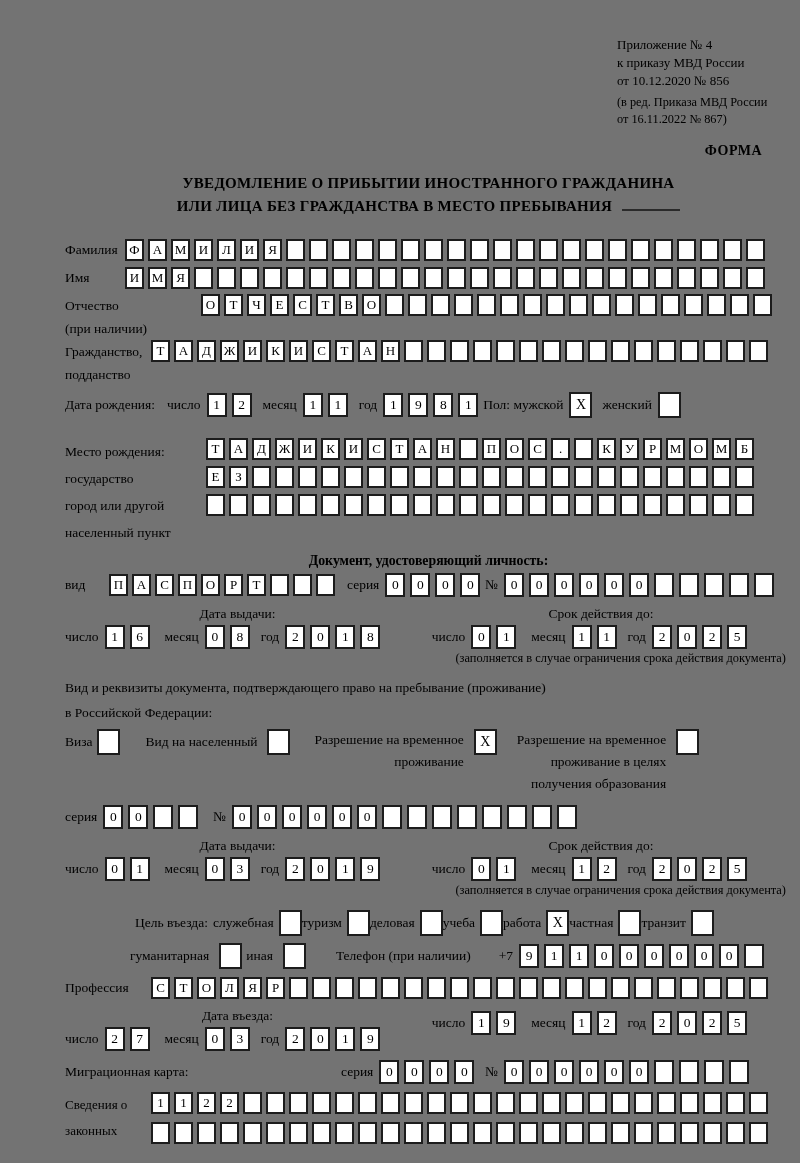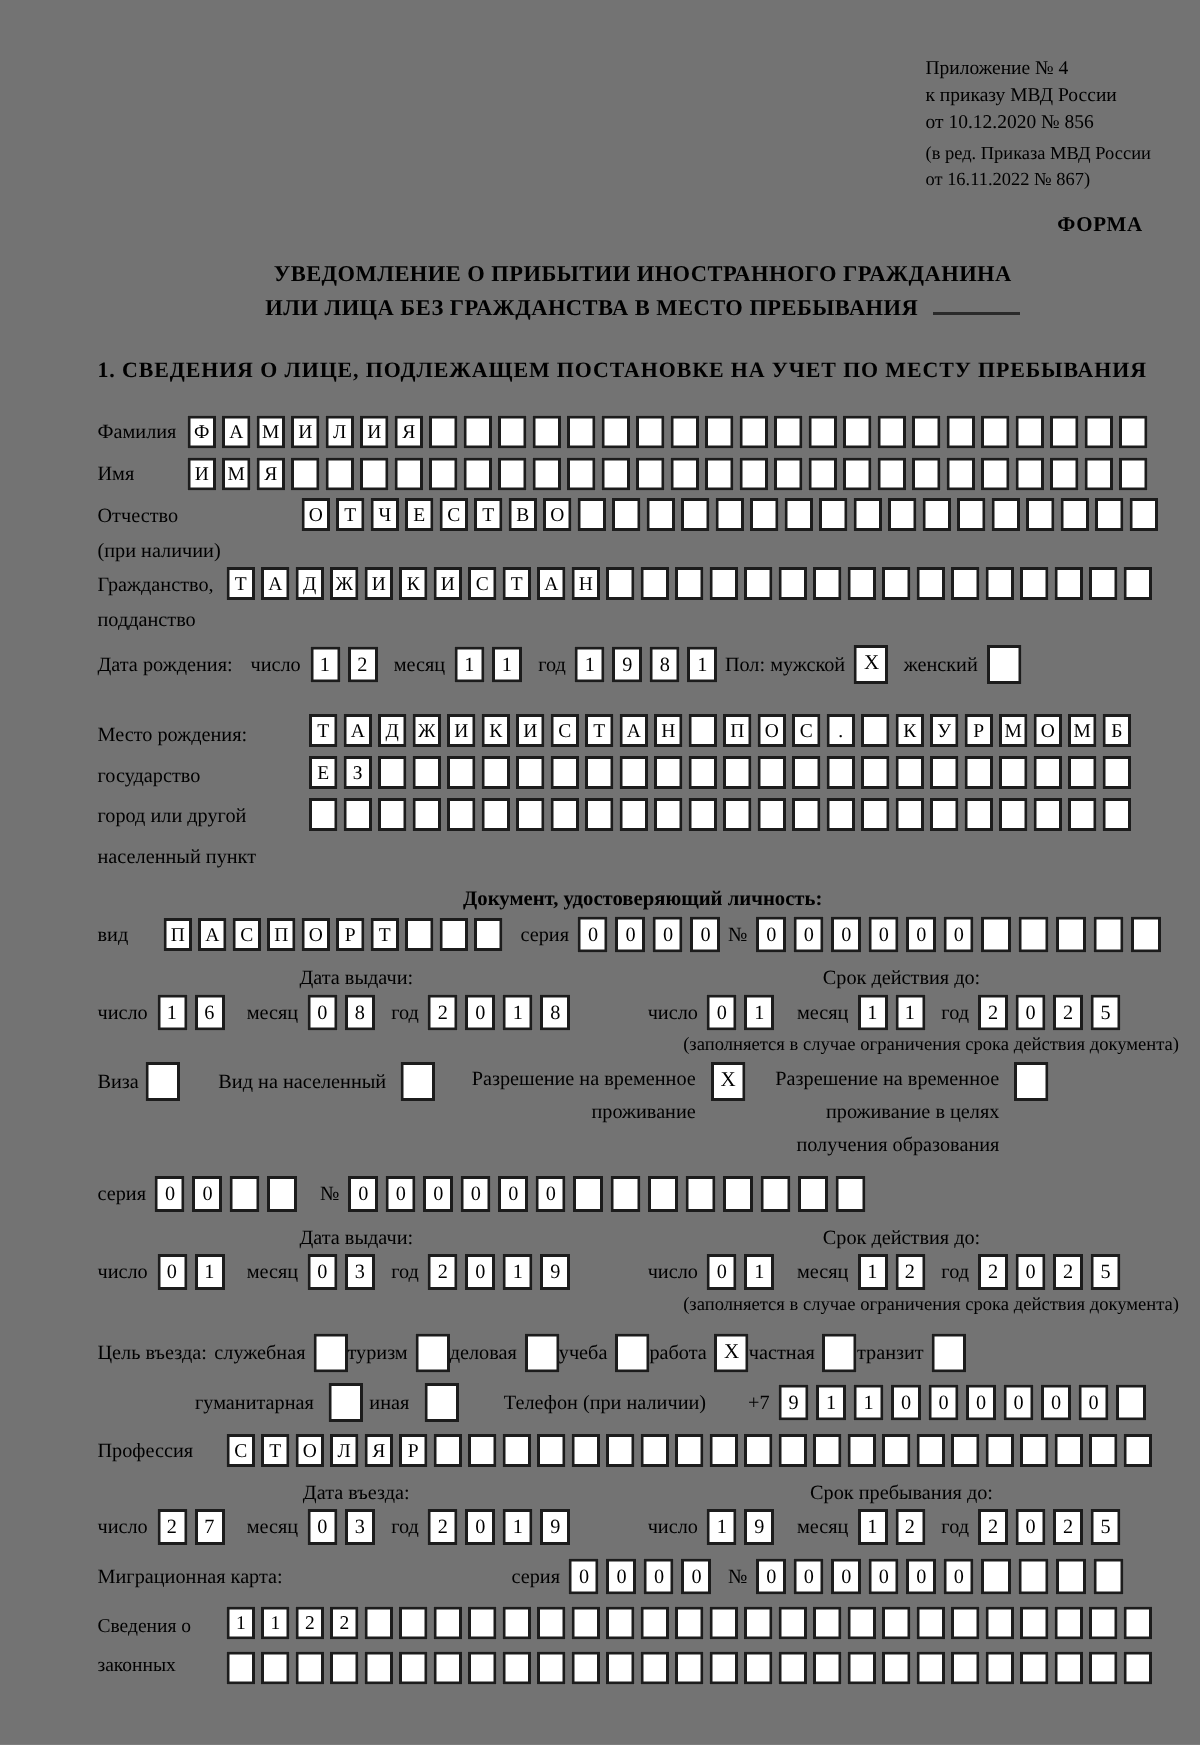--- a/index.html
+++ b/index.html
@@ -53,21 +53,21 @@
   .validity-note{font-size:12.4px;text-align:right;padding-right:6px;margin-top:2px;}
 
   .intro{font-size:13.5px;line-height:25px;margin-top:9px;}
 
   .opts-row{display:flex;align-items:flex-start;margin-top:4px;}
   .opt{display:flex;align-items:flex-start;}
   .opt .lbl{line-height:26px;}
   .opt .multi{display:flex;flex-direction:column;align-items:flex-end;line-height:22px;text-align:center;}
   .opt .multi span{display:block;font-size:13.5px;}
 
-  .purpose-row{display:flex;align-items:center;justify-content:flex-start;margin-top:12px;padding-right:8px;}
+  .purpose-row{display:flex;align-items:center;justify-content:center;margin-top:12px;padding-right:8px;}
   .purpose-item{display:flex;align-items:center;}
   .purpose-item .lbl{margin-right:5px;}
 </style>
 </head>
 <body>
 
 <div class="page">
 <div class="content">
 
   <div class="annex">
@@ -82,21 +82,20 @@
 
   <div class="forma">ФОРМА</div>
 
   <div class="title">
     <div>УВЕДОМЛЕНИЕ О ПРИБЫТИИ ИНОСТРАННОГО ГРАЖДАНИНА</div>
     <div>
       <span>ИЛИ ЛИЦА БЕЗ ГРАЖДАНСТВА В МЕСТО ПРЕБЫВАНИЯ</span><span class="blank-line"></span>
     </div>
   </div>
 
-  <div class="sec-heading">1. СВЕДЕНИЯ О ЛИЦЕ, ПОДЛЕЖАЩЕМ ПОСТАНОВКЕ НА УЧЕТ ПО МЕСТУ ПРЕБЫВАНИЯ</div>
 
   <div class="frow" style="margin-top:20px;">
     <span class="lblcol" style="width:60px;">Фамилия</span>
     <span class="cells">
           <span class="cell">Ф</span>
           <span class="cell">А</span>
           <span class="cell">М</span>
           <span class="cell">И</span>
           <span class="cell">Л</span>
           <span class="cell">И</span>
@@ -423,20 +422,24 @@
               <span class="cell">2</span>
               <span class="cell">0</span>
               <span class="cell">2</span>
               <span class="cell">5</span>
             </span>
       </div>
     </div>
   </div>
   <div class="validity-note">(заполняется в случае ограничения срока действия документа)</div>
 
+  <div class="intro">
+    <div>Вид и реквизиты документа, подтверждающего право на пребывание (проживание)</div>
+    <div>в Российской Федерации:</div>
+  </div>
 
   <div class="opts-row">
     <div class="opt">
       <span class="lbl" style="margin-right:4px;">Виза</span>
       <span class="chk"></span>
     </div>
     <div class="opt" style="margin-left:26px;">
       <span class="lbl" style="margin-right:10px;">Вид на населенный</span>
       <span class="chk"></span>
     </div>
@@ -637,21 +640,20 @@
         <span class="lbl mr6">год</span>
         <span class="cells dc">
               <span class="cell">2</span>
               <span class="cell">0</span>
               <span class="cell">1</span>
               <span class="cell">9</span>
             </span>
       </div>
     </div>
     <div class="dates-col right">
-      <div class="dates-title">Срок пребывания до:</div>
       <div class="dline" style="justify-content:flex-end;padding-right:40px;">
         <span class="lbl mr6">число</span>
         <span class="cells dc mr10">
               <span class="cell">1</span>
               <span class="cell">9</span>
             </span>
         <span class="lbl mr6">месяц</span>
         <span class="cells dc mr6">
               <span class="cell">1</span>
               <span class="cell">2</span>

